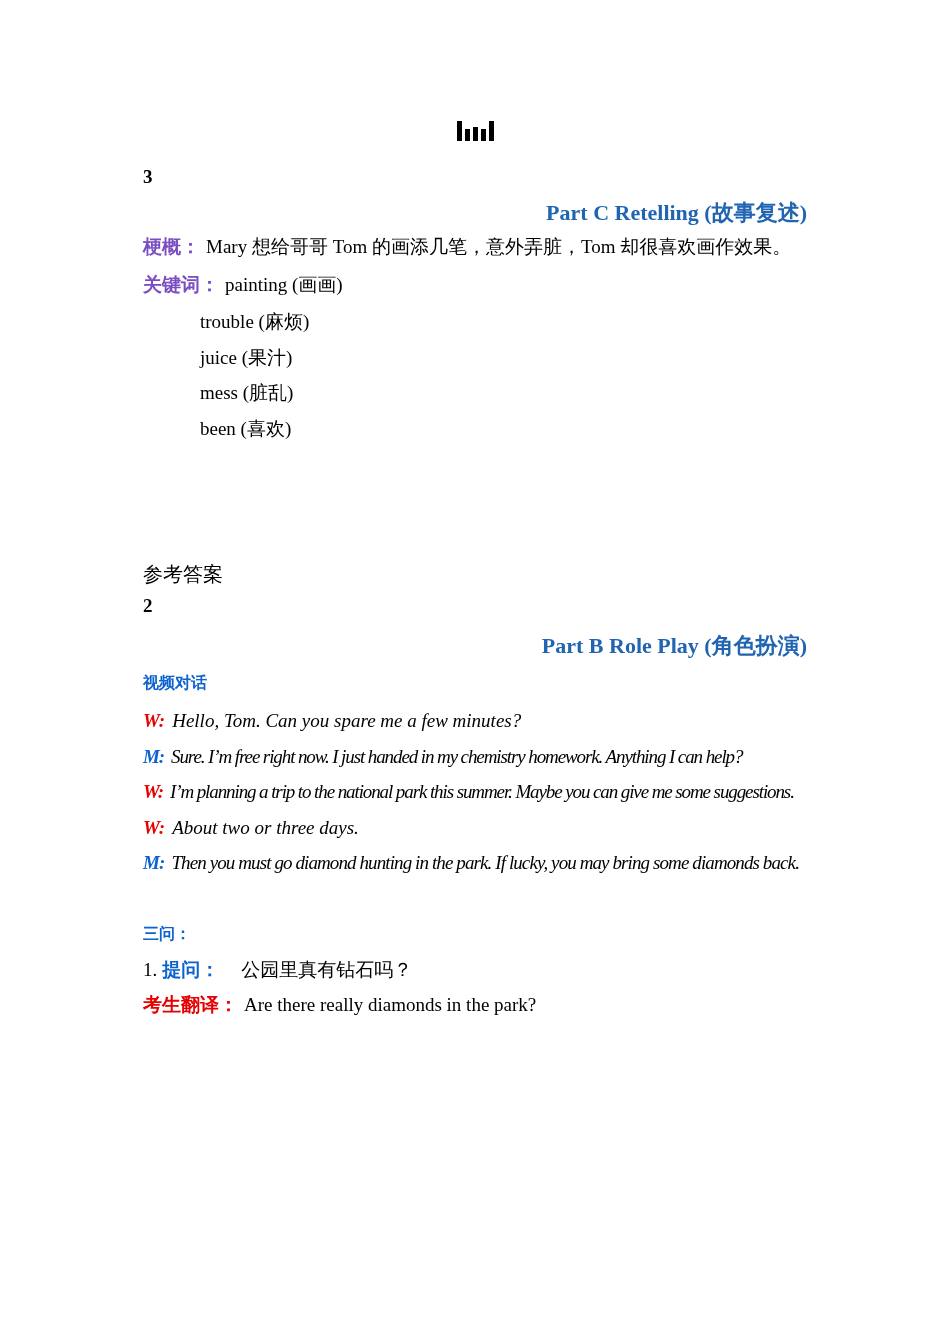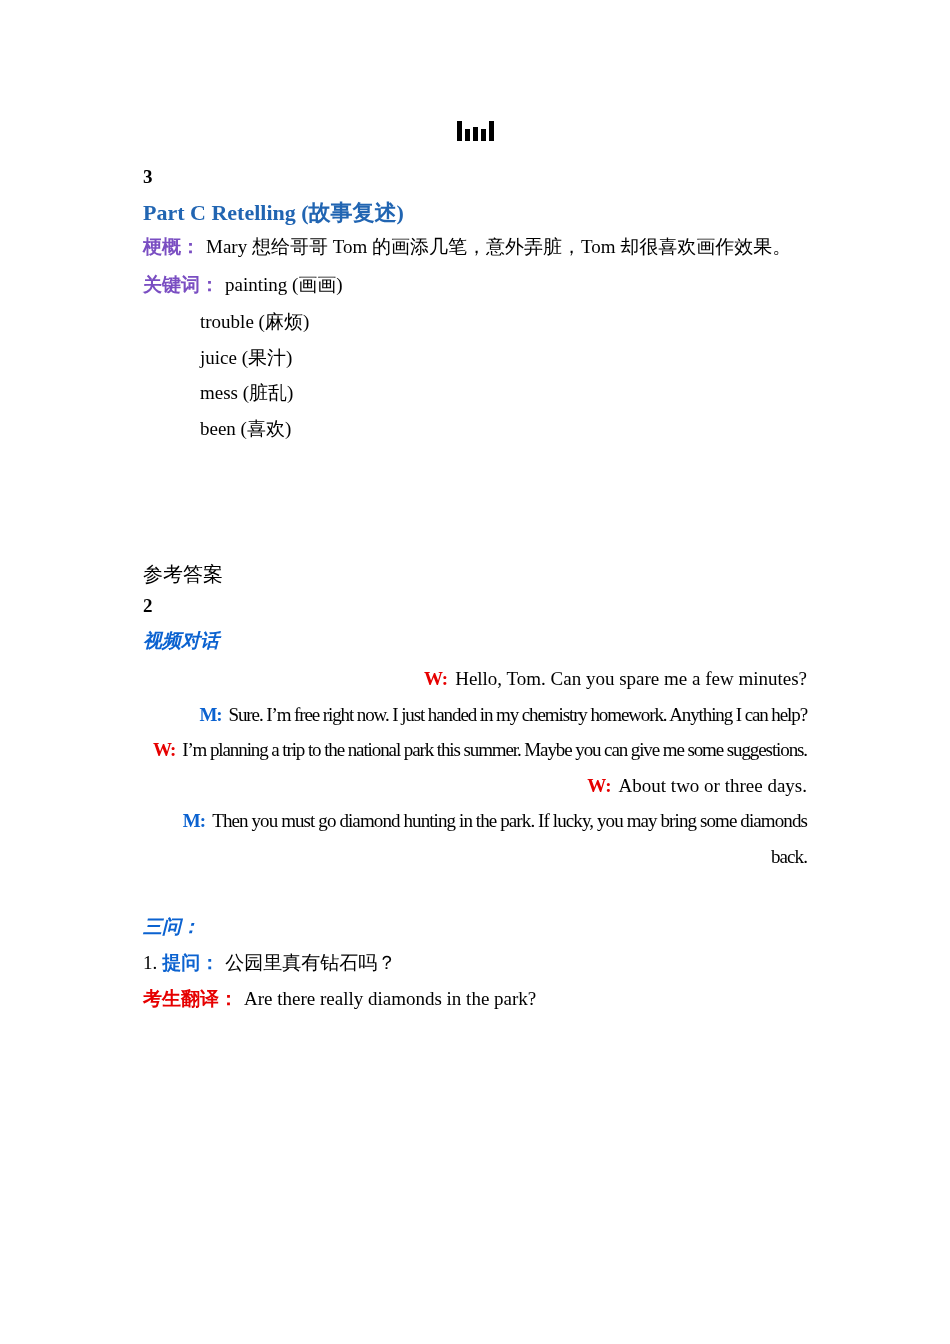--- a/index.html
+++ b/index.html
@@ -27,41 +27,41 @@
   .bar.h3{height:14px;}
 
   .content{padding:0 143px;}
 
   .sec-num{font-size:19px;font-weight:bold;line-height:28px;}
   .num-3{margin-top:22px;}
   .num-2{margin-top:0;}
 
   .part-heading{
     font-size:22px;font-weight:bold;color:var(--heading-blue);
-    line-height:32px;margin:6px 0 0 0;
+    line-height:32px;margin:6px 0 0 0;text-align:right;
   }
   .part-heading.b{margin-top:10px;}
 
   .line{font-size:19px;line-height:35.5px;margin:0;}
   .label{font-weight:bold;}
   .label.purple{color:var(--purple);margin-right:6px;font-family:Liberation Mono, monospace;}
-  .label.blue{color:var(--bright-blue);margin-right:6px;}
+  .label.blue{color:var(--bright-blue);margin-right:22px;}
   .label.red{color:var(--red);margin-right:6px;}
   .kw{padding-left:57px;}
 
   .answers-title{font-size:20px;font-weight:normal;line-height:36px;margin-top:110px;}
 
   .sub-heading{
-    font-size:19px;font-weight:bold;color:var(--bright-blue);
-    line-height:30px;margin-top:6px;font-style:italic;
+    font-size:16px;font-weight:bold;color:var(--bright-blue);
+    line-height:30px;margin-top:6px;
   }
   .sub-heading.q{margin-top:38px;}
 
   .dialog-block{margin-top:5px;}
-  .dialog{font-size:19px;line-height:35.5px;margin:0;text-align:right;}
+  .dialog{font-size:19px;line-height:35.5px;margin:0;text-align:left;font-style:italic;}
   .spk{font-weight:bold;margin-right:7px;}
   .spk.w{color:var(--red);}
   .spk.m{color:var(--bright-blue);}
   
   .tight1{letter-spacing:-1.1px;}
   .tight2{letter-spacing:-1.4px;}
   .tight3{letter-spacing:-0.9px;}
 
   .q-block{margin-top:3px;}
   .q-num{margin-right:5px;}
@@ -96,20 +96,21 @@
     </p>
     <p class="line kw">trouble (麻烦)</p>
     <p class="line kw">juice (果汁)</p>
     <p class="line kw">mess (脏乱)</p>
     <p class="line kw">been (喜欢)</p>
 
     <div class="answers-title">参考答案</div>
 
     <div class="sec-num num-2">2</div>
 
+    <h2 class="part-heading b">Part B Role Play (角色扮演)</h2>
 
     <div class="sub-heading">视频对话</div>
 
     <div class="dialog-block">
       <p class="dialog">
         <span class="spk w">W:</span><span>Hello, Tom. Can you spare me a few minutes?</span>
       </p>
       <p class="dialog tight1">
         <span class="spk m">M:</span><span>Sure. I’m free right now. I just handed in my chemistry homework. Anything I can help?</span>
       </p>

